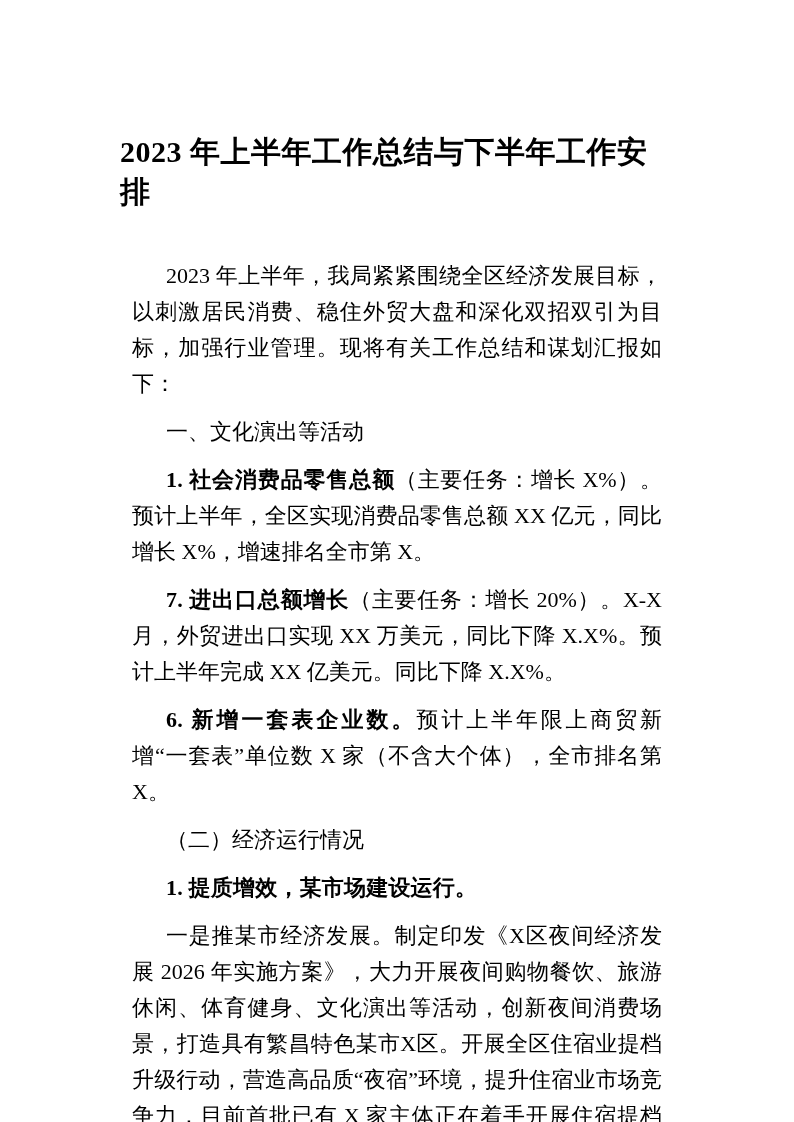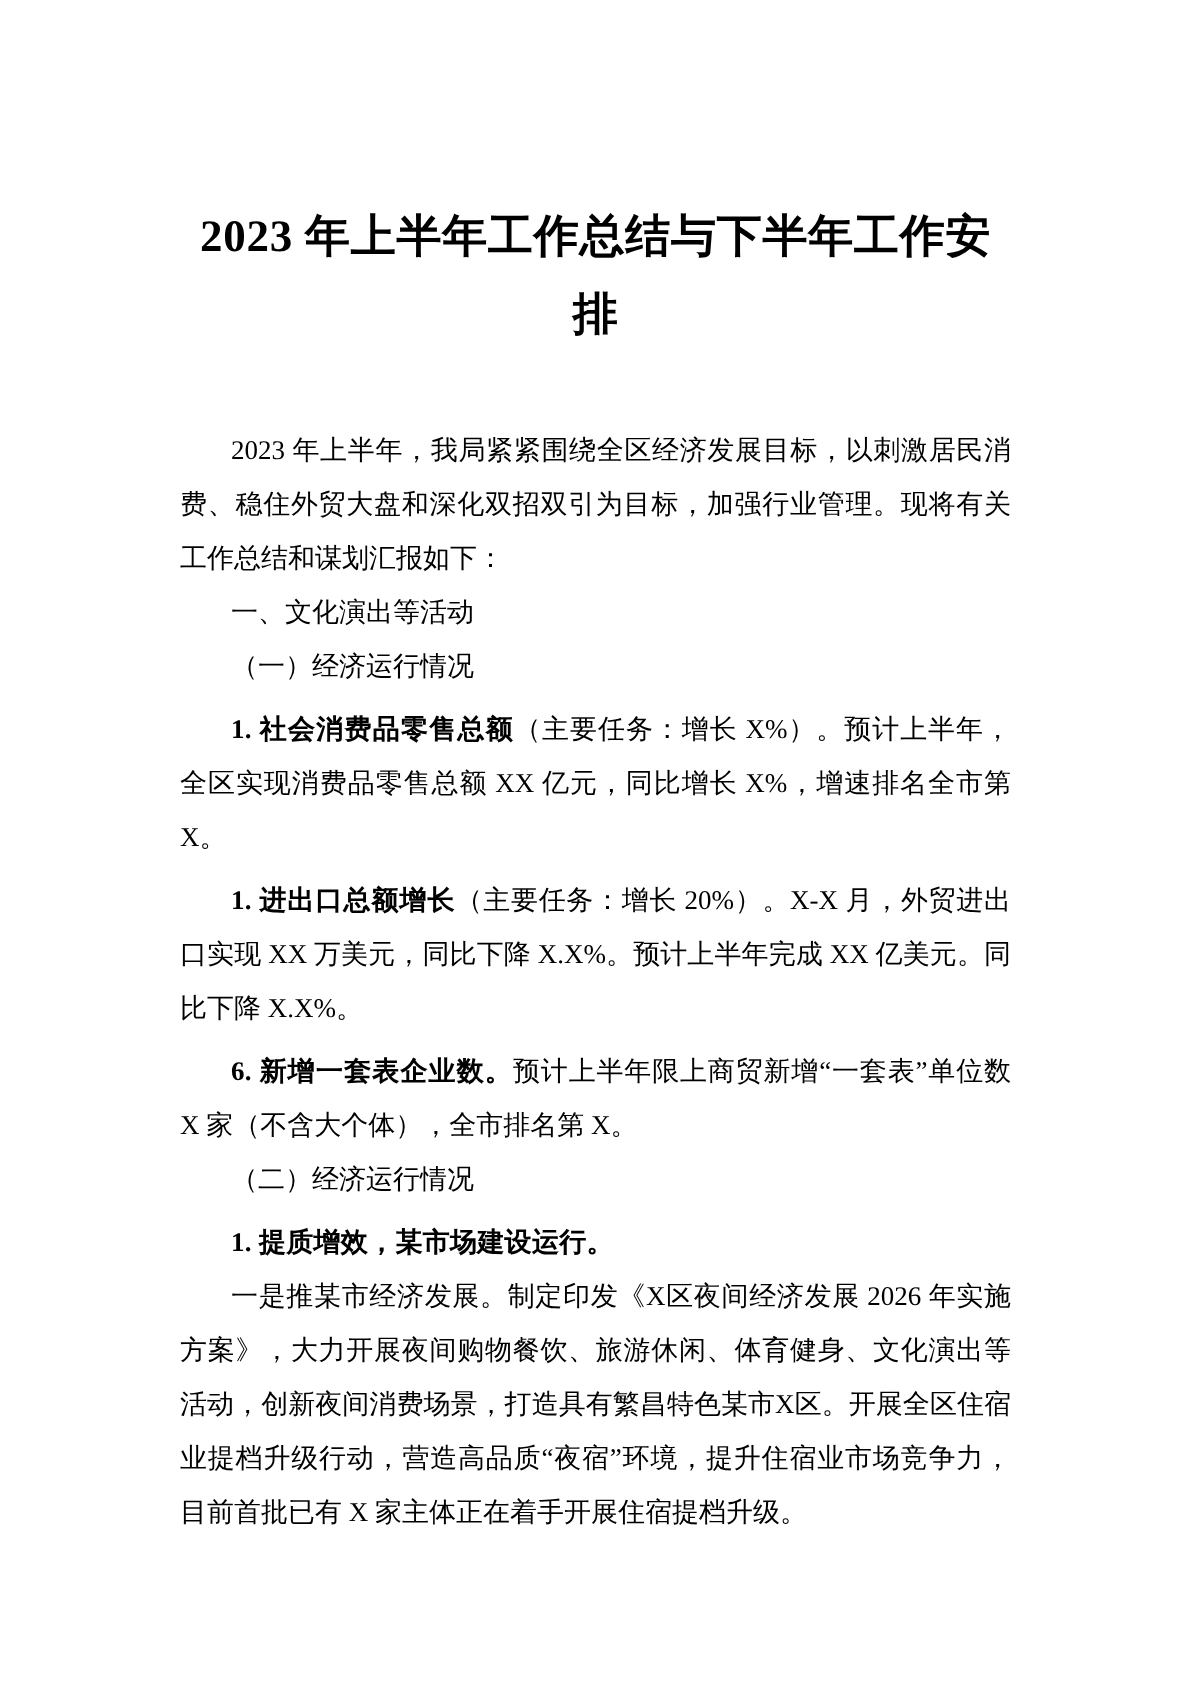--- a/index.html
+++ b/index.html
@@ -15,29 +15,29 @@
     background: #ffffff;
     box-sizing: border-box;
     padding: 96px 120px 0 120px;
     overflow: hidden;
     font-family: "Liberation Serif", "DejaVu Serif", serif;
     color: #000000;
   }
   .doc-title {
     margin: 36px 0 46px 0;
     font-size: 30px;
-    line-height: 52px;
+    line-height: 40px;
     font-weight: bold;
-    text-align: center;
+    text-align: left;
     font-family: "Liberation Serif", "DejaVu Serif", serif;
     letter-spacing: 0.5px;
   }
   .para {
-    margin: 0;
-    font-size: 18px;
+    margin: 12px;
+    font-size: 22px;
     line-height: 36px;
     text-align: justify;
     text-indent: 34px;
     word-break: break-all;
   }
   .para.numbered {
     margin-top: 6px;
   }
   .lead-bold {
     font-family: Liberation Serif, serif;
@@ -49,25 +49,24 @@
 <body>
 
 <div class="page">
 
   <h1 class="doc-title">2023 年上半年工作总结与下半年工作安排</h1>
 
   <p class="para">2023 年上半年，我局紧紧围绕全区经济发展目标，以刺激居民消费、稳住外贸大盘和深化双招双引为目标，加强行业管理。现将有关工作总结和谋划汇报如下：</p>
 
   <p class="para">一、文化演出等活动</p>
 
-  <p class="para">（一）经济运行情况</p>
 
   <p class="para numbered"><span class="lead-bold">1. 社会消费品零售总额</span><span>（主要任务：增长 X%）。预计上半年，全区实现消费品零售总额 XX 亿元，同比增长 X%，增速排名全市第 X。</span></p>
 
-  <p class="para numbered"><span class="lead-bold">1. 进出口总额增长</span><span>（主要任务：增长 20%）。X-X 月，外贸进出口实现 XX 万美元，同比下降 X.X%。预计上半年完成 XX 亿美元。同比下降 X.X%。</span></p>
+  <p class="para numbered"><span class="lead-bold">7. 进出口总额增长</span><span>（主要任务：增长 20%）。X-X 月，外贸进出口实现 XX 万美元，同比下降 X.X%。预计上半年完成 XX 亿美元。同比下降 X.X%。</span></p>
 
   <p class="para numbered"><span class="lead-bold">6. 新增一套表企业数。</span><span>预计上半年限上商贸新增“一套表”单位数 X 家（不含大个体），全市排名第 X。</span></p>
 
   <p class="para">（二）经济运行情况</p>
 
   <p class="para numbered"><span class="lead-bold">1. 提质增效，某市场建设运行。</span></p>
 
   <p class="para">一是推某市经济发展。制定印发《X区夜间经济发展 2026 年实施方案》，大力开展夜间购物餐饮、旅游休闲、体育健身、文化演出等活动，创新夜间消费场景，打造具有繁昌特色某市X区。开展全区住宿业提档升级行动，营造高品质“夜宿”环境，提升住宿业市场竞争力，目前首批已有 X 家主体正在着手开展住宿提档升级。</p>
 
 </div>

